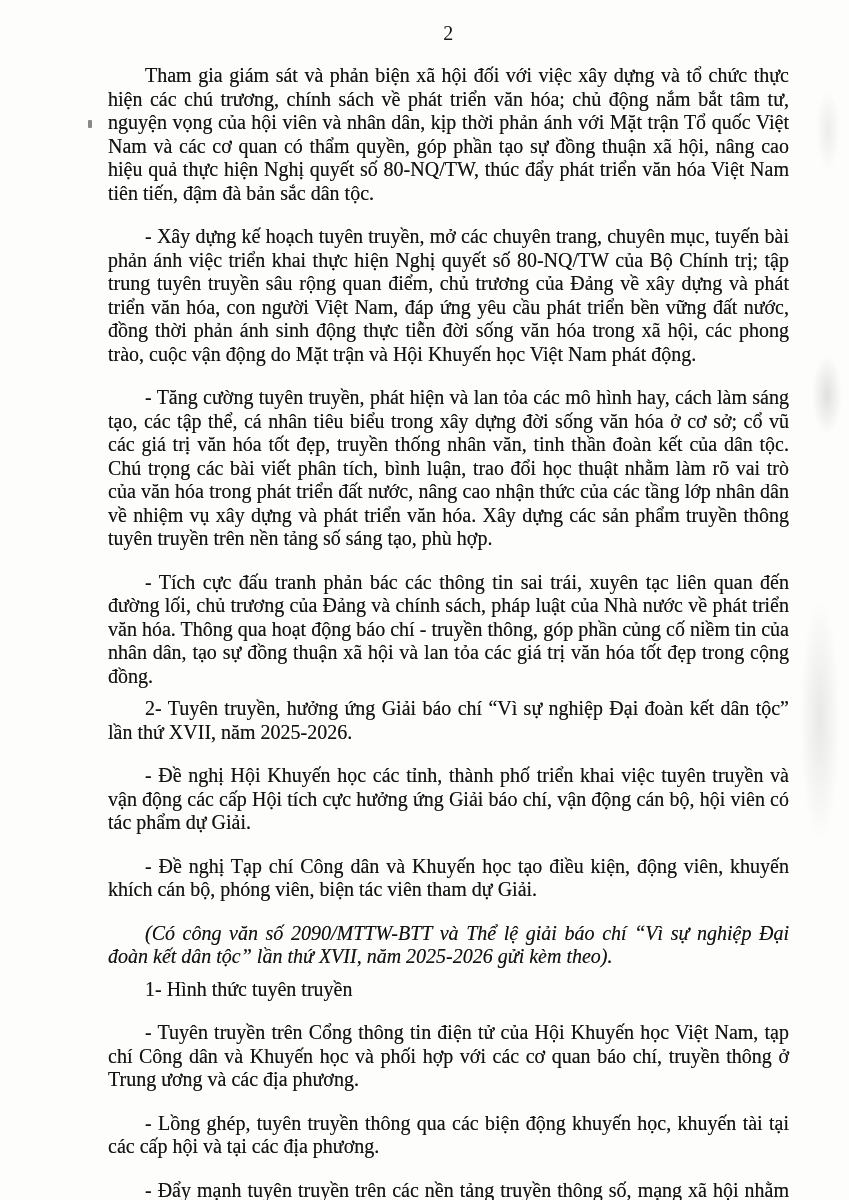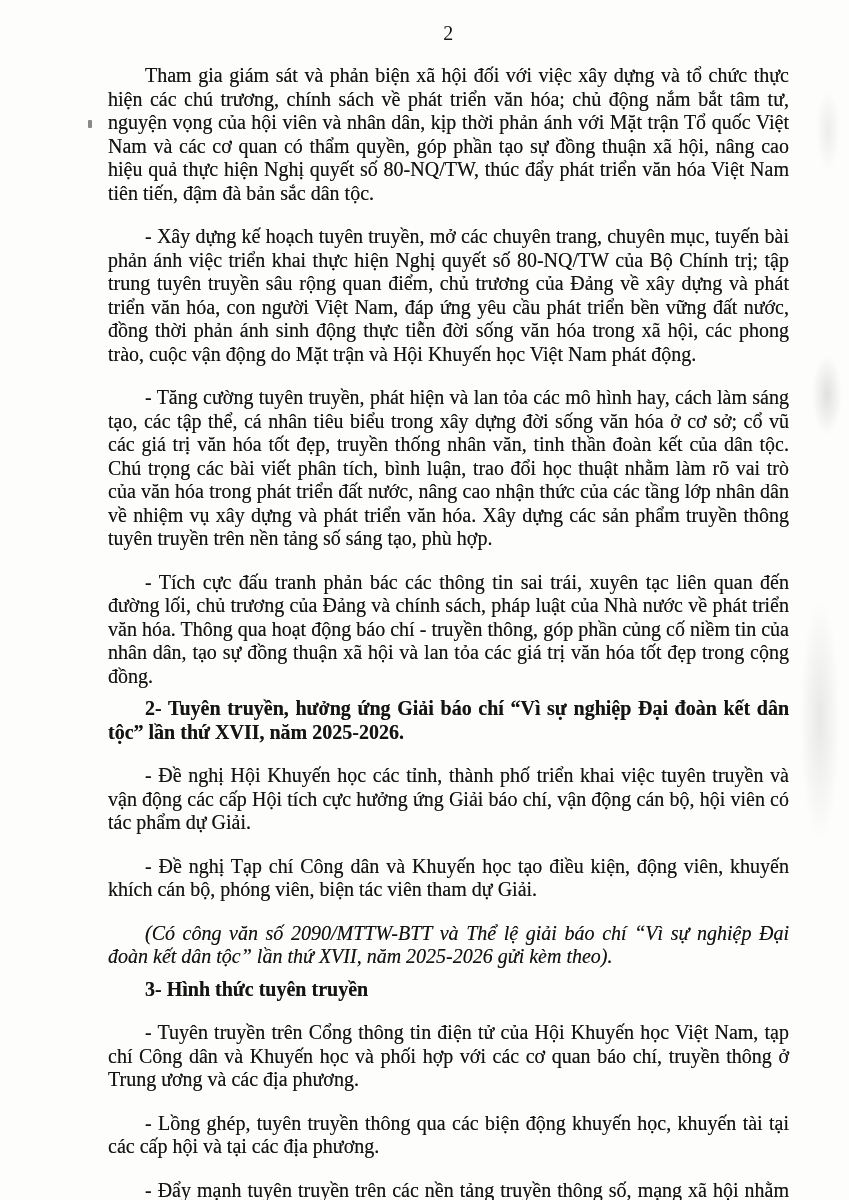--- a/index.html
+++ b/index.html
@@ -36,21 +36,21 @@
     text-shadow: 0 0 0.5px rgba(0,0,0,0.55);
   }
   .content p {
     margin: 0;
     text-indent: 37px;
   }
   .content p + p {
     margin-top: 20px;
   }
   .content p.h-bold {
-    font-weight: bold;
+    font-weight: normal;
     margin-top: 9px;
   }
   .content p.h-bold-italic {
     font-weight: bold;
     font-style: italic;
     margin-top: 7px;
   }
   .content p.note-italic {
     font-style: italic;
     font-family: Liberation Serif, serif;
@@ -86,21 +86,21 @@
 
   <div class="content">
     <p class="body">Tham gia giám sát và phản biện xã hội đối với việc xây dựng và tổ chức thực hiện các chú trương, chính sách về phát triển văn hóa; chủ động nắm bắt tâm tư, nguyện vọng của hội viên và nhân dân, kịp thời phản ánh với Mặt trận Tổ quốc Việt Nam và các cơ quan có thẩm quyền, góp phần tạo sự đồng thuận xã hội, nâng cao hiệu quả thực hiện Nghị quyết số 80-NQ/TW, thúc đẩy phát triển văn hóa Việt Nam tiên tiến, đậm đà bản sắc dân tộc.</p>
     <p class="body">- Xây dựng kế hoạch tuyên truyền, mở các chuyên trang, chuyên mục, tuyến bài phản ánh việc triển khai thực hiện Nghị quyết số 80-NQ/TW của Bộ Chính trị; tập trung tuyên truyền sâu rộng quan điểm, chủ trương của Đảng về xây dựng và phát triển văn hóa, con người Việt Nam, đáp ứng yêu cầu phát triển bền vững đất nước, đồng thời phản ánh sinh động thực tiễn đời sống văn hóa trong xã hội, các phong trào, cuộc vận động do Mặt trận và Hội Khuyến học Việt Nam phát động.</p>
     <p class="body">- Tăng cường tuyên truyền, phát hiện và lan tỏa các mô hình hay, cách làm sáng tạo, các tập thể, cá nhân tiêu biểu trong xây dựng đời sống văn hóa ở cơ sở; cổ vũ các giá trị văn hóa tốt đẹp, truyền thống nhân văn, tinh thần đoàn kết của dân tộc. Chú trọng các bài viết phân tích, bình luận, trao đổi học thuật nhằm làm rõ vai trò của văn hóa trong phát triển đất nước, nâng cao nhận thức của các tầng lớp nhân dân về nhiệm vụ xây dựng và phát triển văn hóa. Xây dựng các sản phẩm truyền thông tuyên truyền trên nền tảng số sáng tạo, phù hợp.</p>
     <p class="body">- Tích cực đấu tranh phản bác các thông tin sai trái, xuyên tạc liên quan đến đường lối, chủ trương của Đảng và chính sách, pháp luật của Nhà nước về phát triển văn hóa. Thông qua hoạt động báo chí - truyền thông, góp phần củng cố niềm tin của nhân dân, tạo sự đồng thuận xã hội và lan tỏa các giá trị văn hóa tốt đẹp trong cộng đồng.</p>
     <p class="h-bold">2- Tuyên truyền, hưởng ứng Giải báo chí “Vì sự nghiệp Đại đoàn kết dân tộc” lần thứ XVII, năm 2025-2026.</p>
     <p class="body">- Đề nghị Hội Khuyến học các tỉnh, thành phố triển khai việc tuyên truyền và vận động các cấp Hội tích cực hưởng ứng Giải báo chí, vận động cán bộ, hội viên có tác phẩm dự Giải.</p>
     <p class="body">- Đề nghị Tạp chí Công dân và Khuyến học tạo điều kiện, động viên, khuyến khích cán bộ, phóng viên, biện tác viên tham dự Giải.</p>
     <p class="note-italic">(Có công văn số 2090/MTTW-BTT và Thể lệ giải báo chí “Vì sự nghiệp Đại đoàn kết dân tộc” lần thứ XVII, năm 2025-2026 gửi kèm theo).</p>
-    <p class="h-bold">3- Hình thức tuyên truyền</p>
+    <p class="h-bold">1- Hình thức tuyên truyền</p>
     <p class="body">- Tuyên truyền trên Cổng thông tin điện tử của Hội Khuyến học Việt Nam, tạp chí Công dân và Khuyến học và phối hợp với các cơ quan báo chí, truyền thông ở Trung ương và các địa phương.</p>
     <p class="body">- Lồng ghép, tuyên truyền thông qua các biện động khuyến học, khuyến tài tại các cấp hội và tại các địa phương.</p>
     <p class="body">- Đẩy mạnh tuyên truyền trên các nền tảng truyền thông số, mạng xã hội nhằm lan tỏa thông tin tích cực và định người dư luận xã hội.</p>
   </div>
 
   <div class="artifact a1"></div>
   <div class="artifact a2"></div>
   <div class="artifact a3"></div>
   <div class="artifact a4"></div>
 

